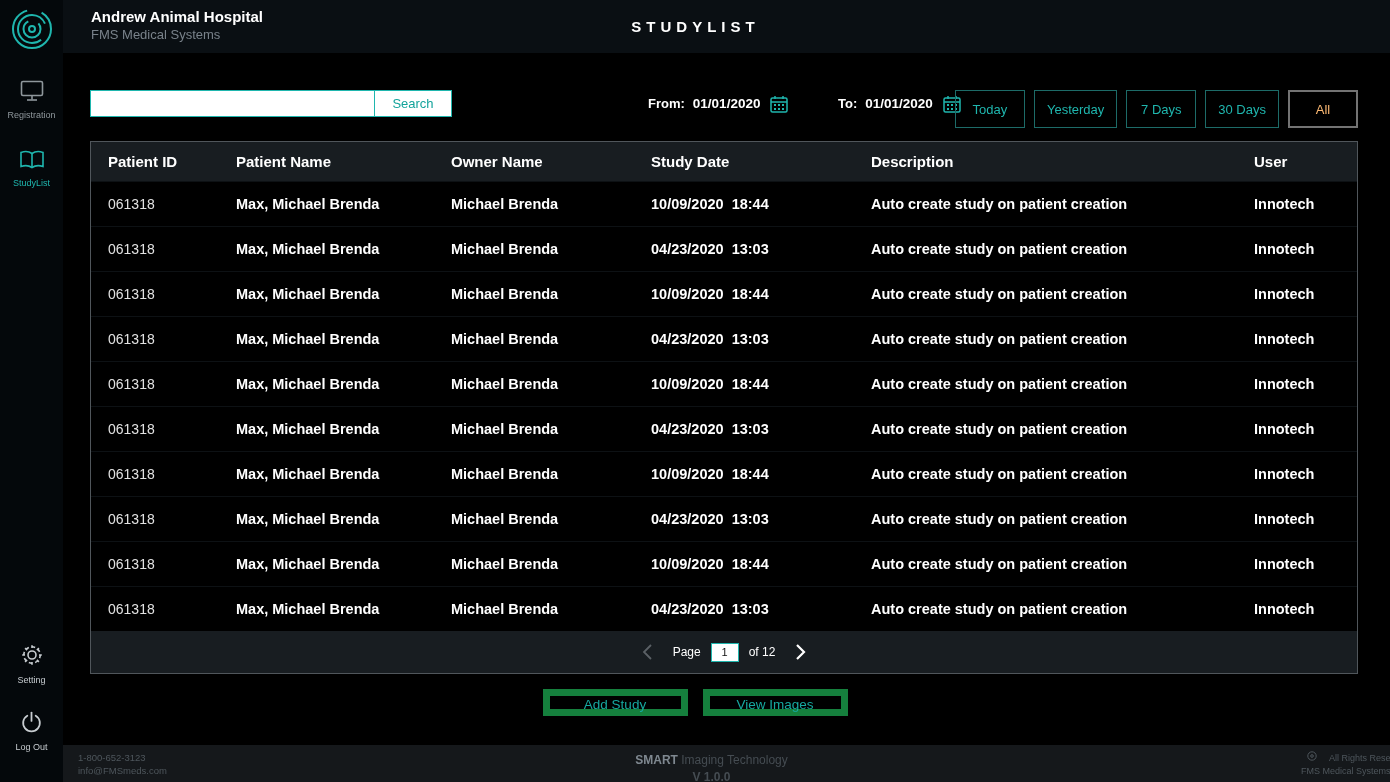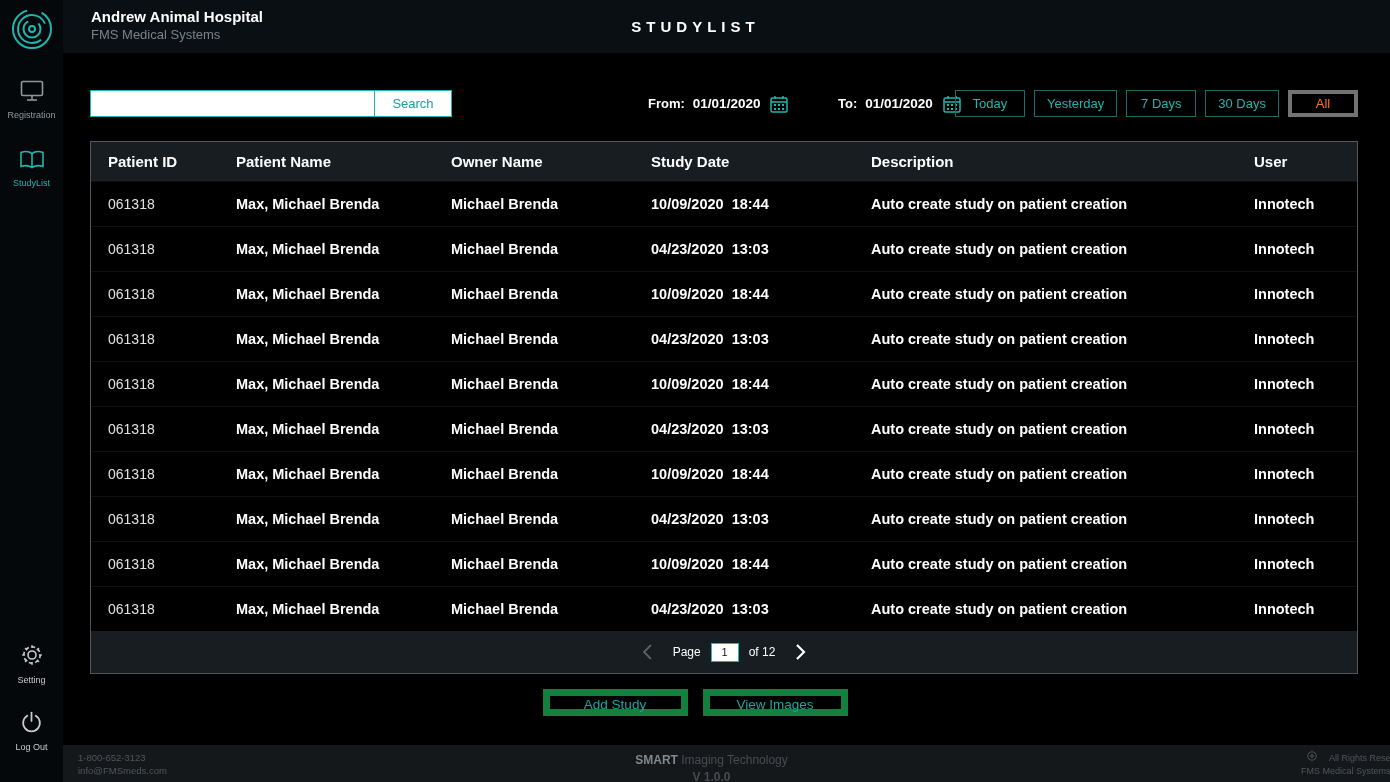--- a/index.html
+++ b/index.html
@@ -30,22 +30,22 @@
   .search-btn{width:77px;border:none;border-left:1px solid #1fb6ae;background:#fff;color:#13a39b;font-size:13px;cursor:pointer;}
 
   .date-filter{position:absolute;top:90px;height:27px;display:flex;align-items:center;}
   .date-filter.from{left:648px;}
   .date-filter.to{left:838px;}
   .dlabel{color:#fff;font-size:13px;font-weight:bold;}
   .dvalue{color:#fff;font-size:13.5px;font-weight:bold;margin-left:8px;}
   .cal{margin-left:10px;cursor:pointer;display:flex;}
 
   .range-buttons{position:absolute;right:32px;top:90px;display:flex;gap:9px;}
-  .range-btn{height:27px;min-width:70px;padding:0 12px;background:transparent;border:1px solid #1d6b68;color:#1fb6ae;font-size:13px;cursor:pointer;box-sizing:border-box;font-family:inherit;}
-  .range-btn.emph{border:4px solid #737373;color:#f97316;text-align:center;}
+  .range-btn{height:38px;min-width:70px;padding:0 12px;background:transparent;border:1px solid #1d6b68;color:#1fb6ae;font-size:13px;cursor:pointer;box-sizing:border-box;font-family:inherit;}
+  .range-btn.emph{border:2px solid #737373;color:#fdba74;text-align:center;}
 
   
   .table{position:absolute;left:90px;top:141px;width:1268px;border:1px solid #50565b;box-sizing:border-box;background:#000;}
   .thead{display:grid;grid-template-columns:128px 215px 200px 220px 383px 1fr;height:39px;align-items:center;background:#181d21;padding-left:17px;}
   .hcell{font-size:15px;font-weight:bold;color:#ffffff;}
   .trow{display:grid;grid-template-columns:128px 215px 200px 220px 383px 1fr;height:44px;align-items:center;padding-left:17px;border-top:1px solid #0d1114;cursor:pointer;}
   .cell{font-size:14.5px;color:#ffffff;}
   .c-id{font-weight:400;color:#e2e2e2;font-size:14px;}
   .c-name,.c-owner,.c-date,.c-desc,.c-user{font-weight:700;}
   .c-date{white-space:pre;}

